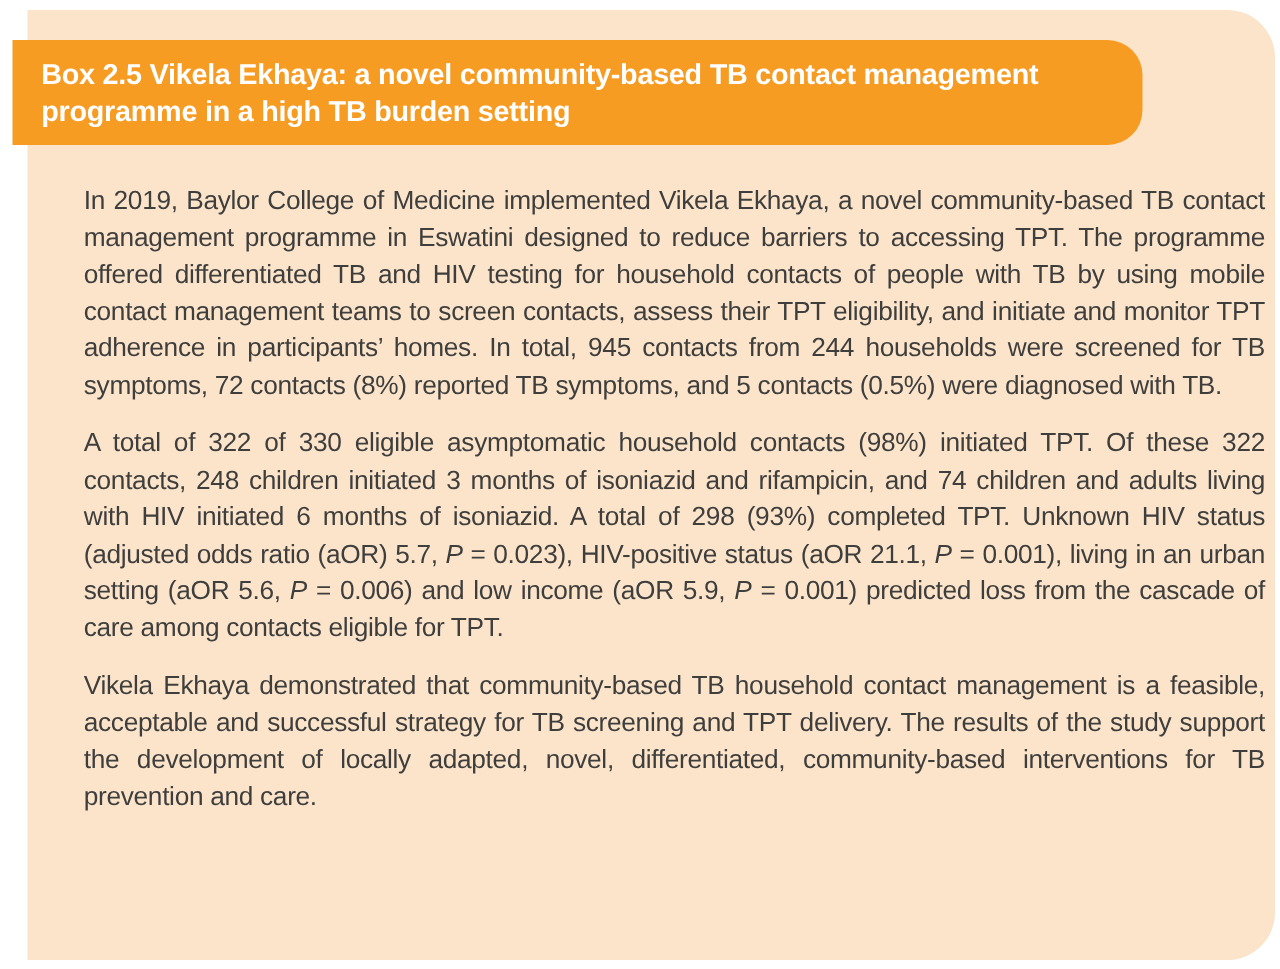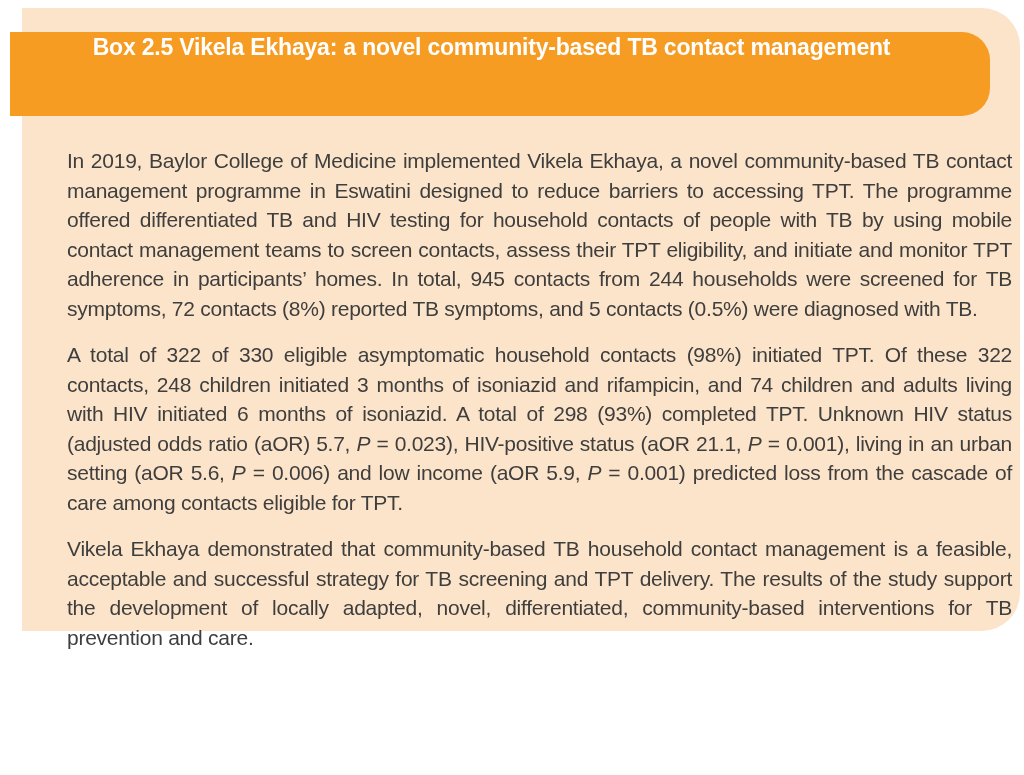--- a/index.html
+++ b/index.html
@@ -17,34 +17,34 @@
     height: 775px;
     background: var(--page-bg);
     overflow: hidden;
     font-family: "Liberation Sans", sans-serif;
   }
   .box-panel {
     position: absolute;
     left: 22px;
     top: 8px;
     width: 998px;
-    height: 623px;
+    height: 760px;
     background: var(--panel-peach);
     border-radius: 0 38px 38px 0;
   }
   .box-header {
     position: absolute;
     left: 10px;
     top: 32px;
-    width: 980px;
+    width: 904px;
     height: 84px;
     background: var(--banner-orange);
     border-radius: 0 28px 28px 0;
     display: flex;
-    flex-direction: row;
+    flex-direction: column;
     justify-content: center;
     padding: 0 40px 0 23px;
   }
   .box-title-line {
     color: var(--title-white);
     font-size: 23px;
     font-weight: bold;
     line-height: 30px;
     letter-spacing: -0.2px;
     white-space: nowrap;
@@ -79,14 +79,15 @@
 <div class="page">
   <div class="box-panel">
     <div class="box-content">
       <p class="body-paragraph"><span>In 2019, Baylor College of Medicine implemented Vikela Ekhaya, a novel community-based TB contact management programme in Eswatini designed to reduce barriers to accessing TPT. The programme offered differentiated TB and HIV testing for household contacts of people with TB by using mobile contact management teams to screen contacts, assess their TPT eligibility, and initiate and monitor TPT adherence in participants’ homes. In total, 945 contacts from 244 households were screened for TB symptoms, 72 contacts (8%) reported TB symptoms, and 5 contacts (0.5%) were diagnosed with TB.</span></p>
       <p class="body-paragraph"><span>A total of 322 of 330 eligible asymptomatic household contacts (98%) initiated TPT. Of these 322 contacts, 248 children initiated 3 months of isoniazid and rifampicin, and 74 children and adults living with HIV initiated 6 months of isoniazid. A total of 298 (93%) completed TPT. Unknown HIV status (adjusted odds ratio (aOR) 5.7, </span><i>P</i><span> = 0.023), HIV-positive status (aOR 21.1, </span><i>P</i><span> = 0.001), living in an urban setting (aOR 5.6, </span><i>P</i><span> = 0.006) and low income (aOR 5.9, </span><i>P</i><span> = 0.001) predicted loss from the cascade of care among contacts eligible for TPT.</span></p>
       <p class="body-paragraph"><span>Vikela Ekhaya demonstrated that community-based TB household contact management is a feasible, acceptable and successful strategy for TB screening and TPT delivery. The results of the study support the development of locally adapted, novel, differentiated, community-based interventions for TB prevention and care.</span></p>
     </div>
   </div>
   <div class="box-header">
     <div class="box-title-line">Box 2.5 Vikela Ekhaya: a novel community-based TB contact management</div>
+    <div class="box-title-line">programme in a high TB burden setting</div>
   </div>
 </div>
 
 </body></html>

